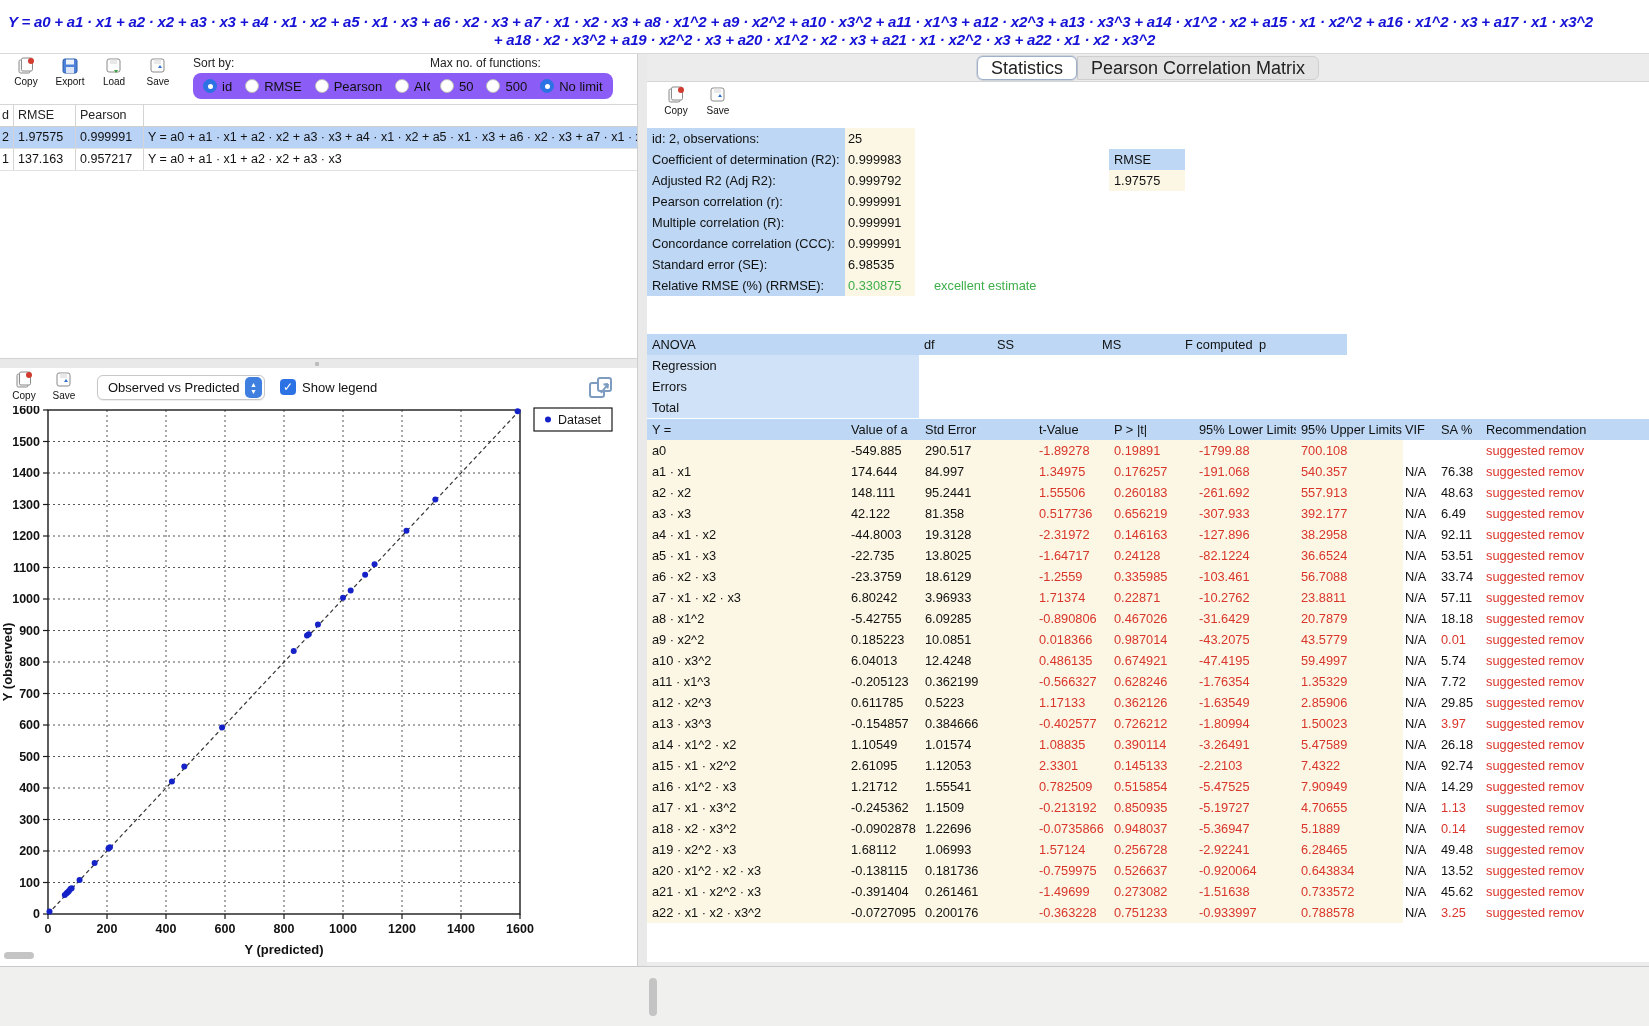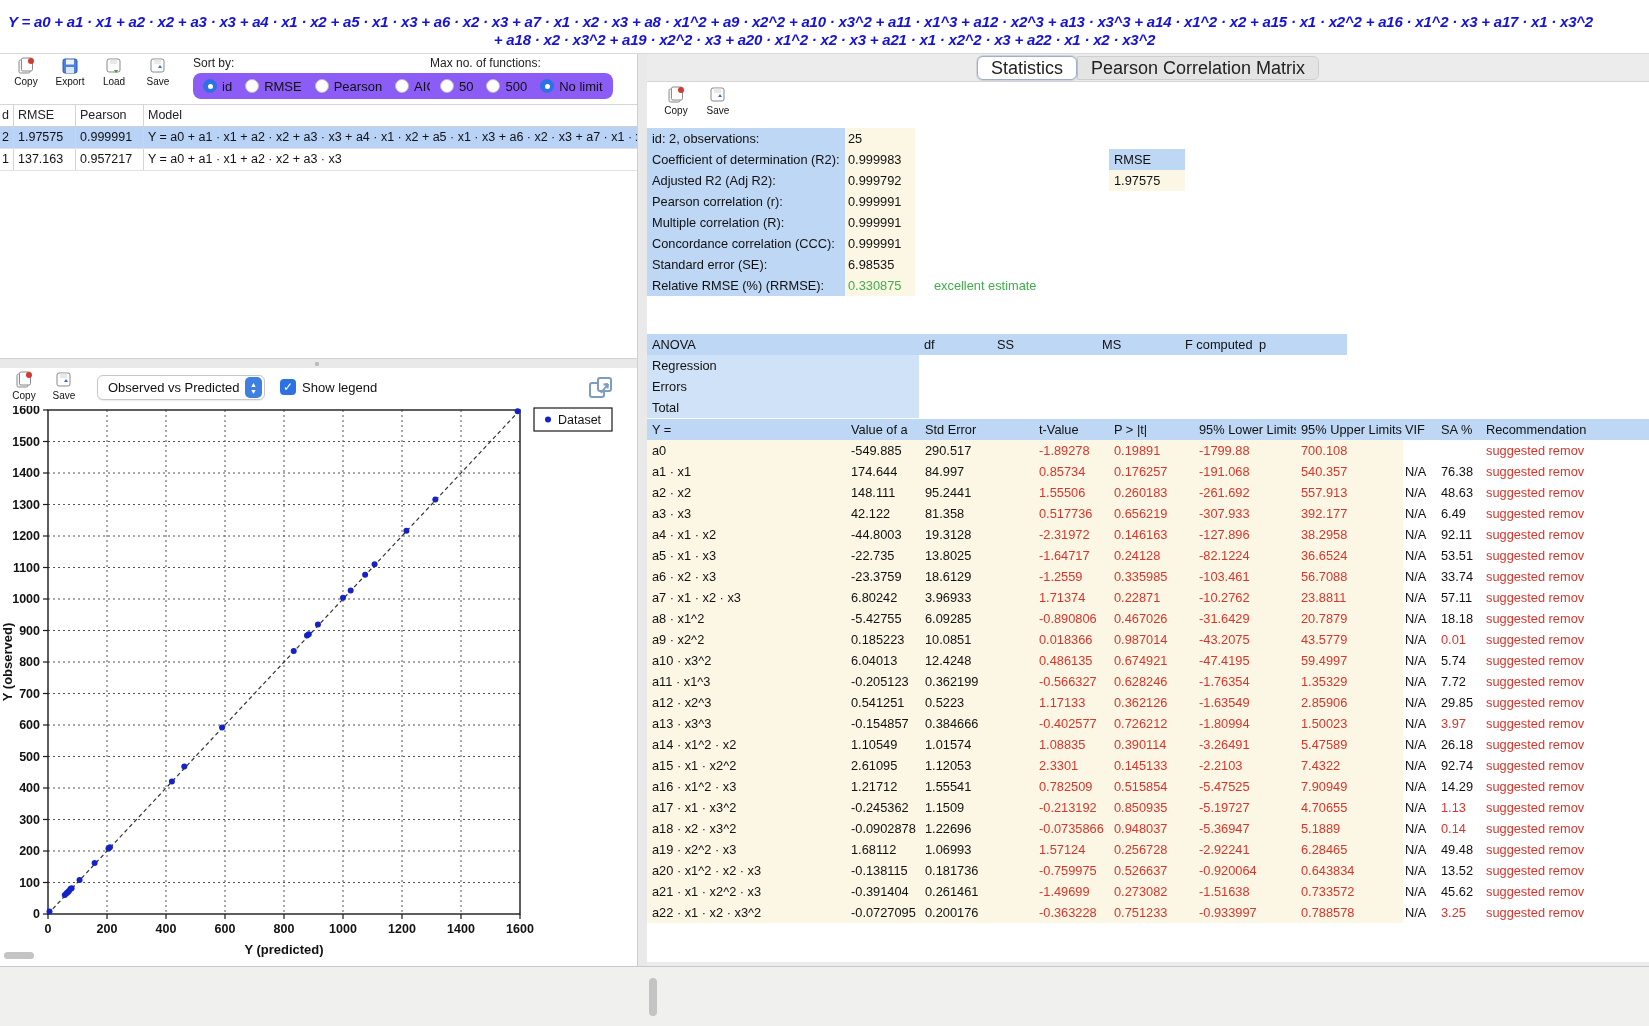--- a/index.html
+++ b/index.html
@@ -202,21 +202,20 @@
           <span>No limit</span>
         </div>
       </div>
   </div>
 
   <div id="models-table">
     <div class="mrow header">
       <div class="mcell c-id">d</div>
       <div class="mcell c-rmse">RMSE</div>
       <div class="mcell c-pear">Pearson</div>
-      <div class="mcell c-model">Model</div>
     </div>
     <div id="models-rows">
         <div class="mrow body selrow">
           <div class="mcell c-id">2</div>
           <div class="mcell c-rmse">1.97575</div>
           <div class="mcell c-pear">0.999991</div>
           <div class="mcell c-model">Y = a0  + a1 · x1 + a2 · x2 + a3 · x3 + a4 · x1 · x2 + a5 · x1 · x3 + a6 · x2 · x3 + a7 · x1 · x2 ·</div>
         </div>
         <div class="mrow body">
           <div class="mcell c-id">1</div>
@@ -520,21 +519,21 @@
           <div class="ccell k-lo cream red">-1799.88</div>
           <div class="ccell k-hi cream red">700.108</div>
           <div class="ccell k-vif"></div>
           <div class="ccell k-sa"></div>
           <div class="ccell k-rec red">suggested remov</div>
         </div>
         <div class="crow body">
           <div class="ccell k-name cream">a1 · x1</div>
           <div class="ccell k-val cream">174.644</div>
           <div class="ccell k-std cream">84.997</div>
-          <div class="ccell k-t cream red">0.85734</div>
+          <div class="ccell k-t cream red">1.34975</div>
           <div class="ccell k-p cream red">0.176257</div>
           <div class="ccell k-lo cream red">-191.068</div>
           <div class="ccell k-hi cream red">540.357</div>
           <div class="ccell k-vif">N/A</div>
           <div class="ccell k-sa">76.38</div>
           <div class="ccell k-rec red">suggested remov</div>
         </div>
         <div class="crow body">
           <div class="ccell k-name cream">a2 · x2</div>
           <div class="ccell k-val cream">148.111</div>
@@ -650,21 +649,21 @@
           <div class="ccell k-t cream red">-0.566327</div>
           <div class="ccell k-p cream red">0.628246</div>
           <div class="ccell k-lo cream red">-1.76354</div>
           <div class="ccell k-hi cream red">1.35329</div>
           <div class="ccell k-vif">N/A</div>
           <div class="ccell k-sa">7.72</div>
           <div class="ccell k-rec red">suggested remov</div>
         </div>
         <div class="crow body">
           <div class="ccell k-name cream">a12 · x2^3</div>
-          <div class="ccell k-val cream">0.541251</div>
+          <div class="ccell k-val cream">0.611785</div>
           <div class="ccell k-std cream">0.5223</div>
           <div class="ccell k-t cream red">1.17133</div>
           <div class="ccell k-p cream red">0.362126</div>
           <div class="ccell k-lo cream red">-1.63549</div>
           <div class="ccell k-hi cream red">2.85906</div>
           <div class="ccell k-vif">N/A</div>
           <div class="ccell k-sa">29.85</div>
           <div class="ccell k-rec red">suggested remov</div>
         </div>
         <div class="crow body">

